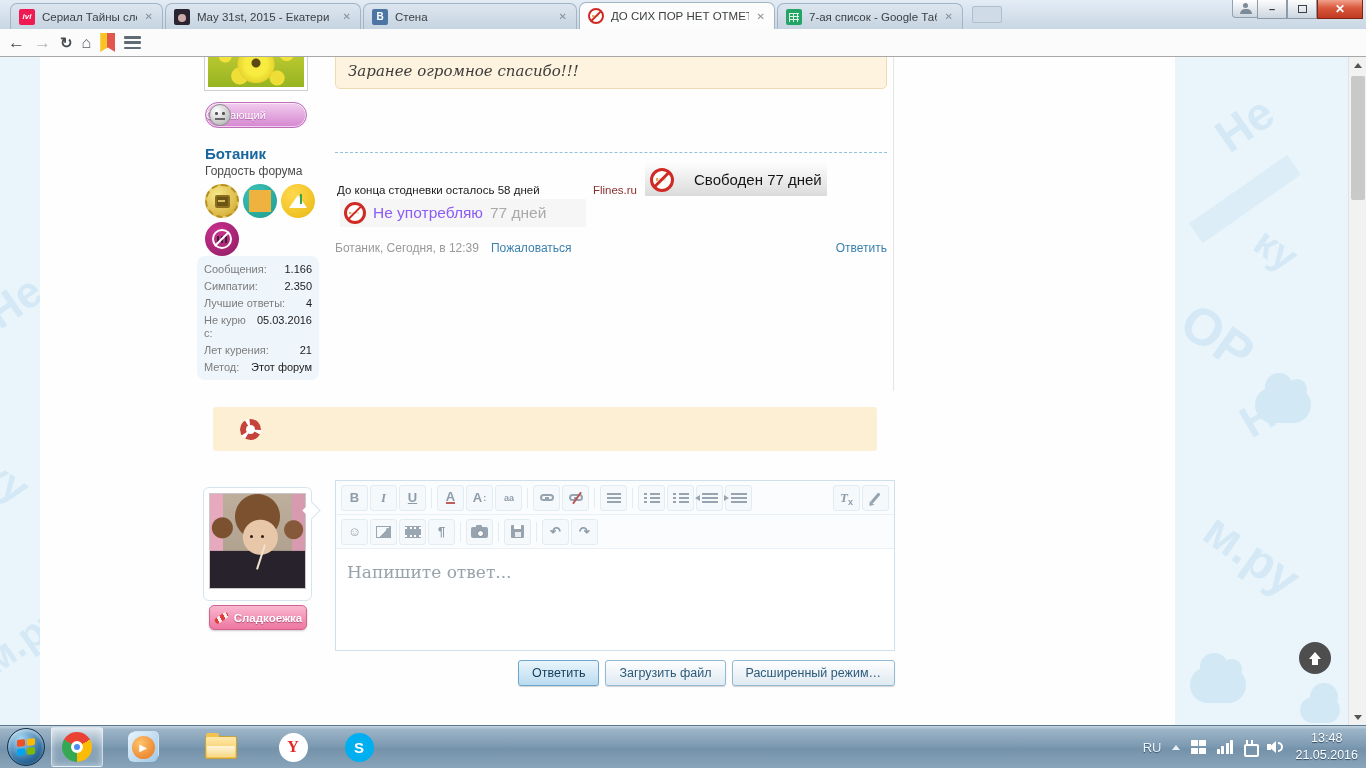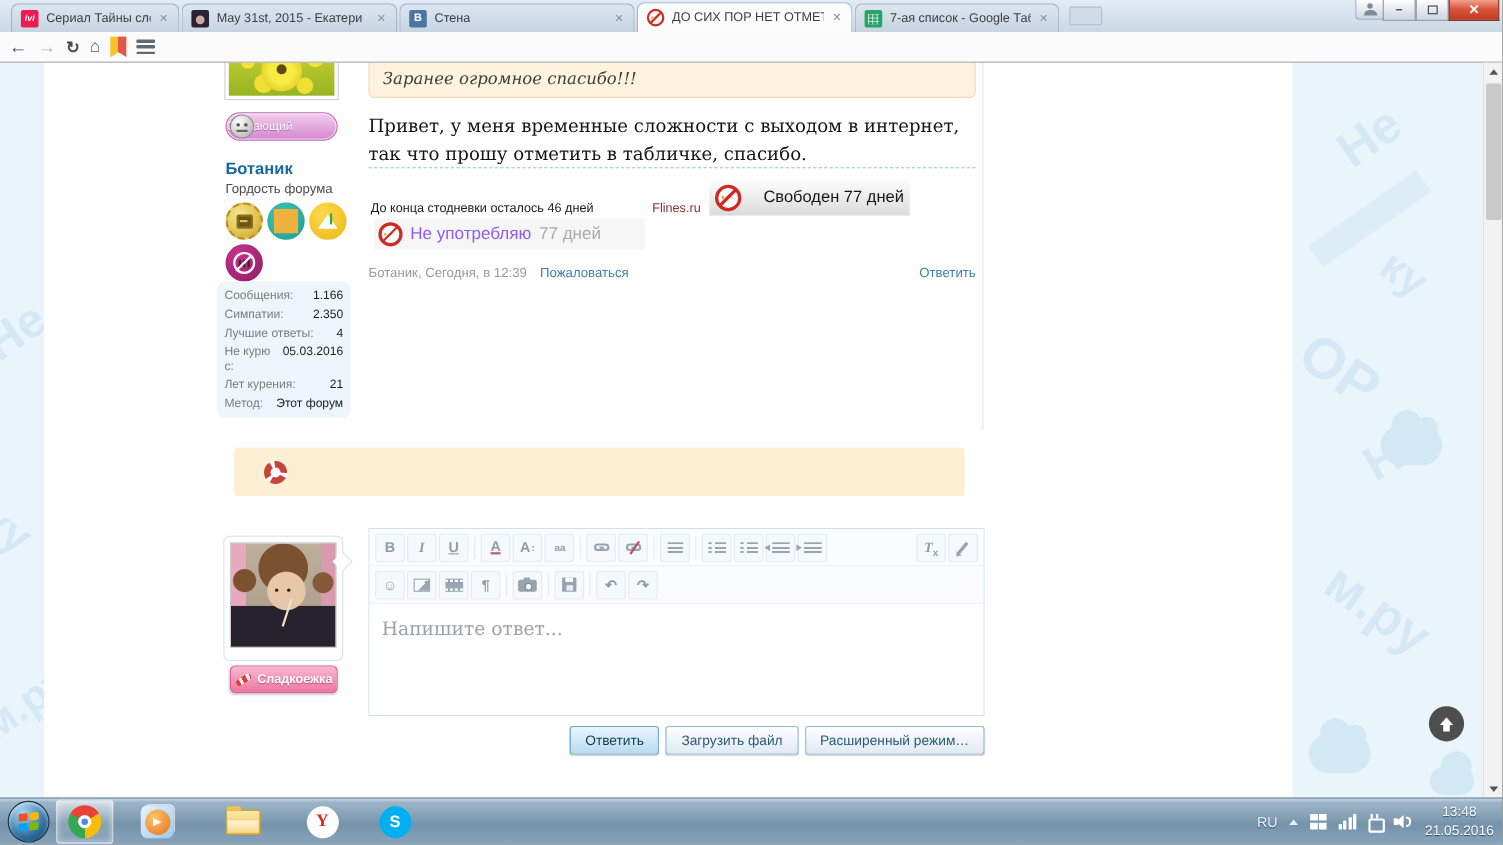--- a/index.html
+++ b/index.html
@@ -344,29 +344,28 @@
           <span class="sl">Лет курения:</span>
           <span class="sv">21</span>
         </div>
       <div class="srow">
           <span class="sl">Метод:</span>
           <span class="sv">Этот форум</span>
         </div>
     </div>
 
     <div class="pg" id="quotebox"><span>Заранее огромное спасибо!!!</span></div>
-    <div class="pg" id="para">Привет, у меня временные сложности с выходом в интернет, так что прошу отметить в табличке, спасибо.</div>
     <div class="pg" id="dashline"></div>
     <div id="sigvolcano">
       <span class="ns"></span>
       <span class="vt">Эйяфьядлайёкюдль</span>
       <span class="badge7">7</span>
     </div>
     <div class="pg" id="sigsub">
-      <span class="l">До конца стодневки осталось 46 дней</span>
+      <span class="l">До конца стодневки осталось 58 дней</span>
       <span class="r">Flines.ru</span>
     </div>
     <div class="pg" id="sigfree">
       <span class="ns n24"></span>
       <span class="ft">Свободен 77 дней</span>
     </div>
     <div class="pg" id="signouse">
       <span class="ns n22"></span>
       <span class="nl">Не употребляю</span>
       <span class="nv">77 дней</span>

